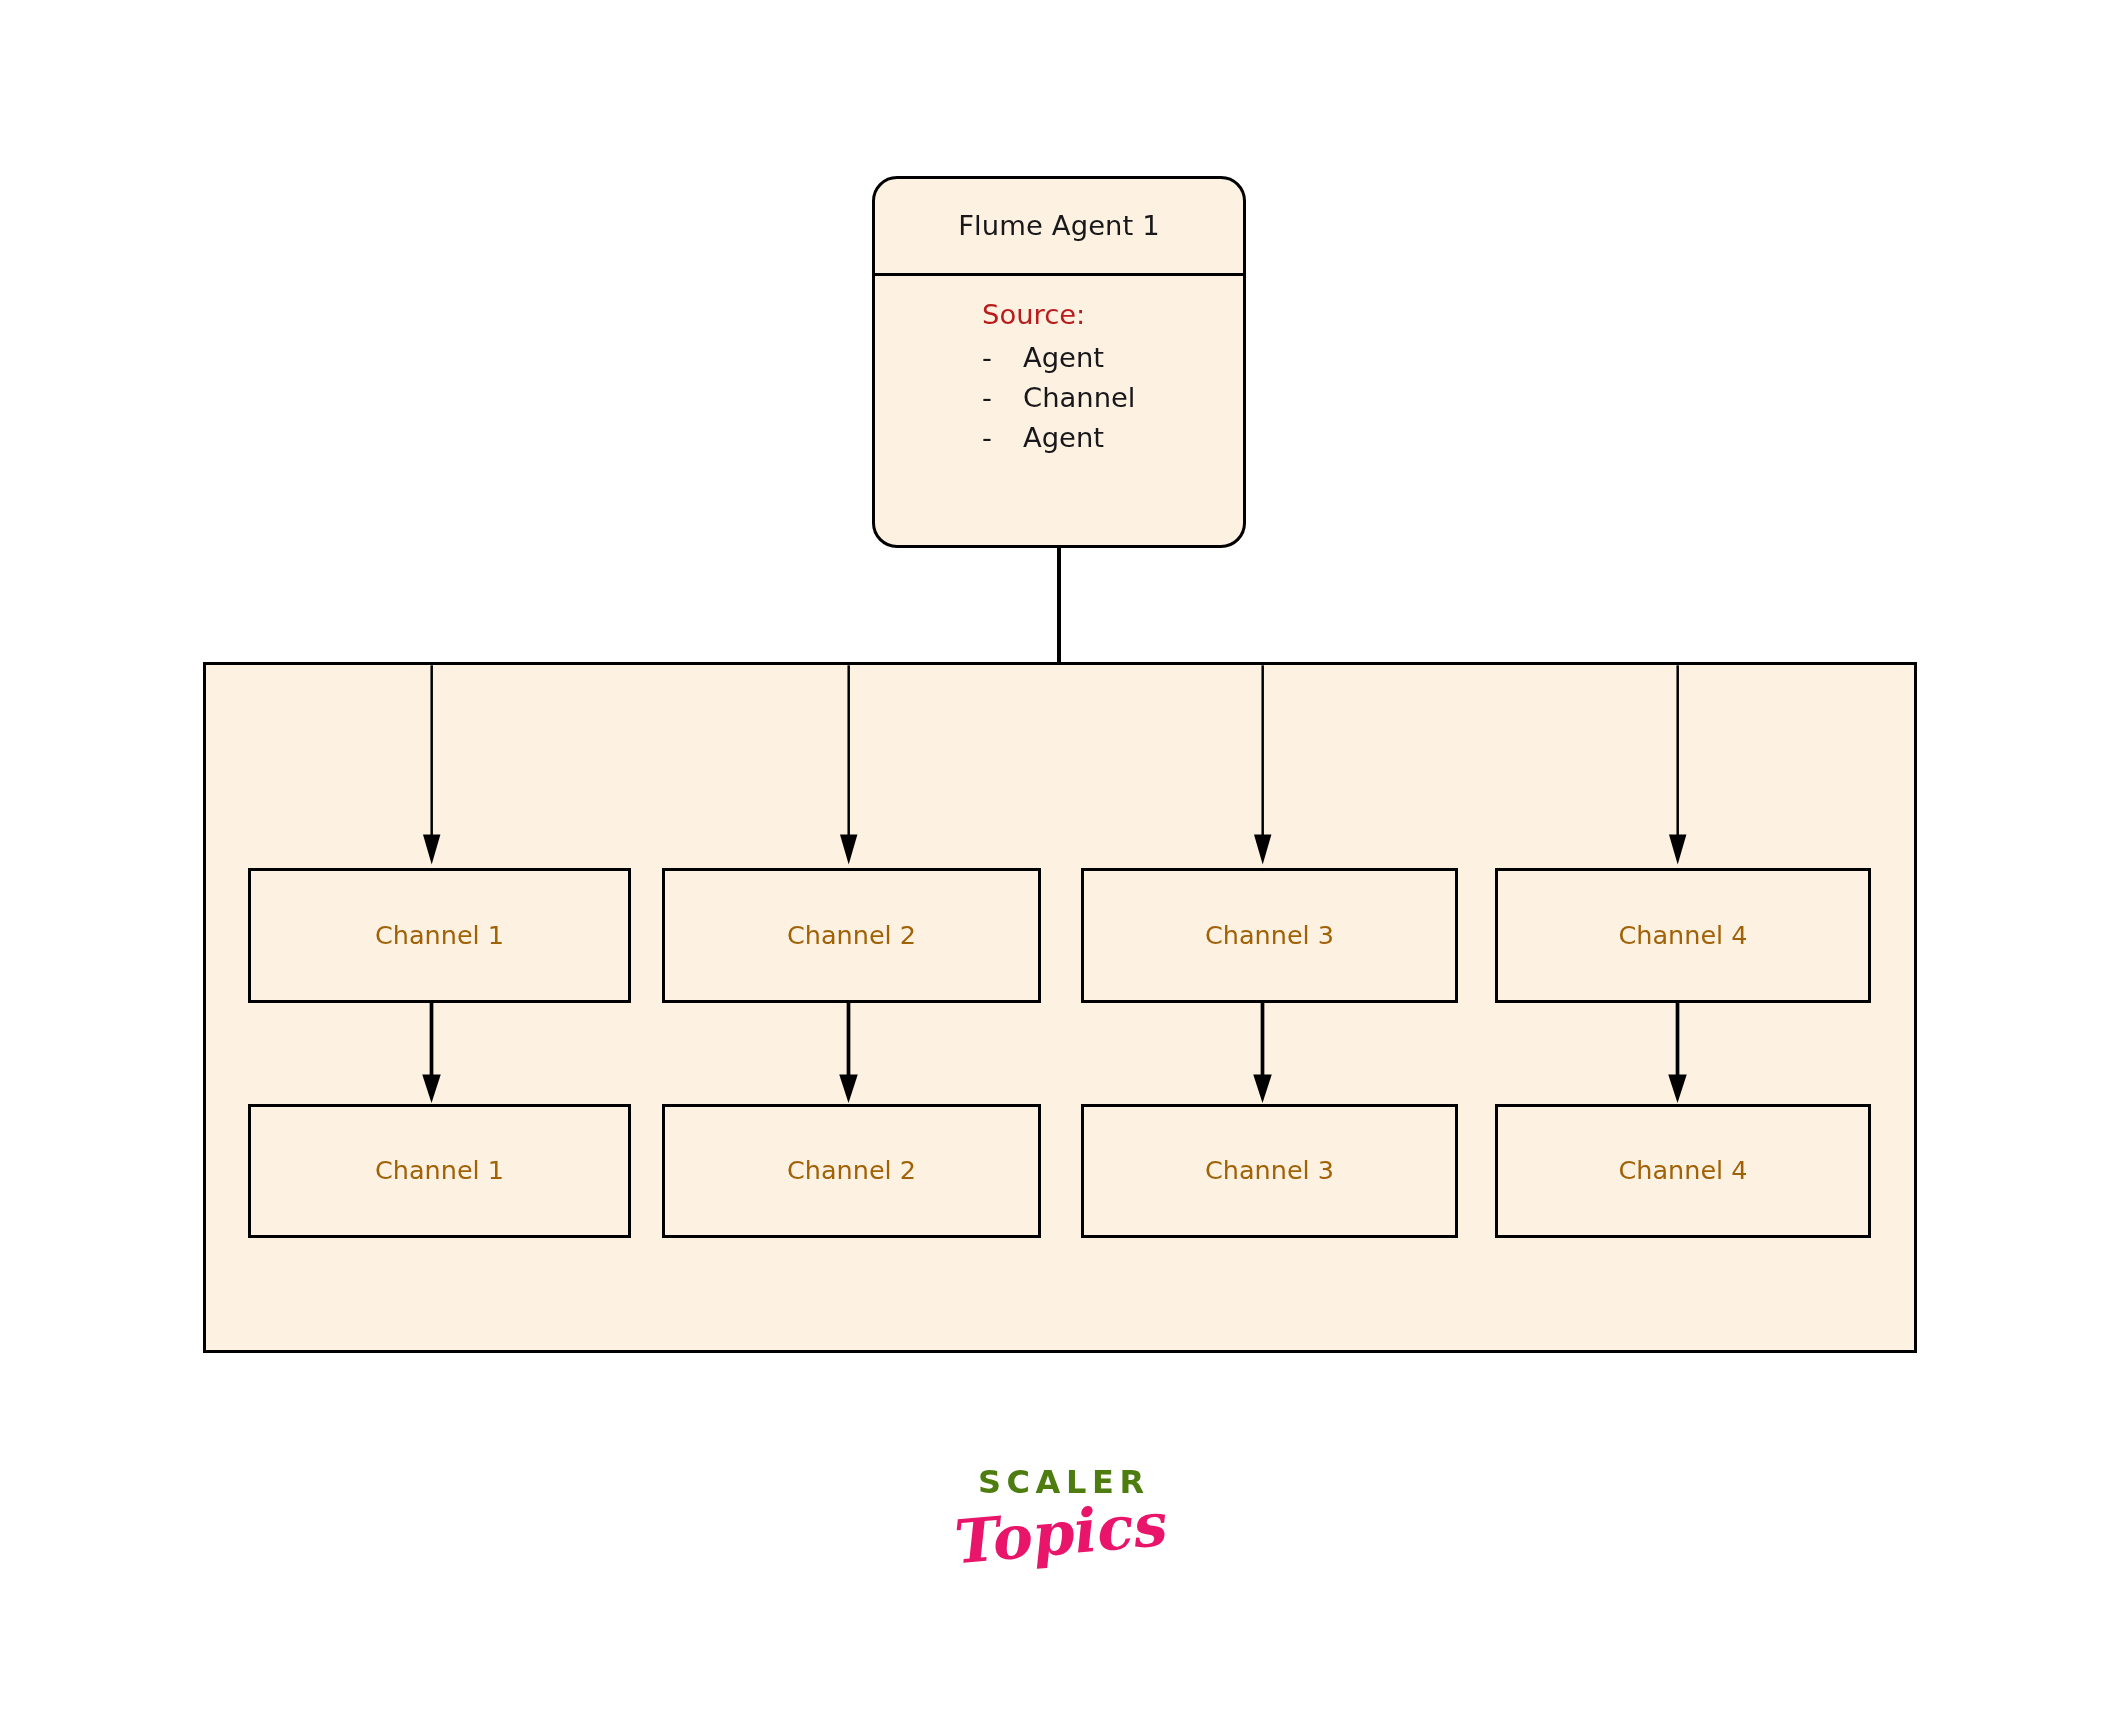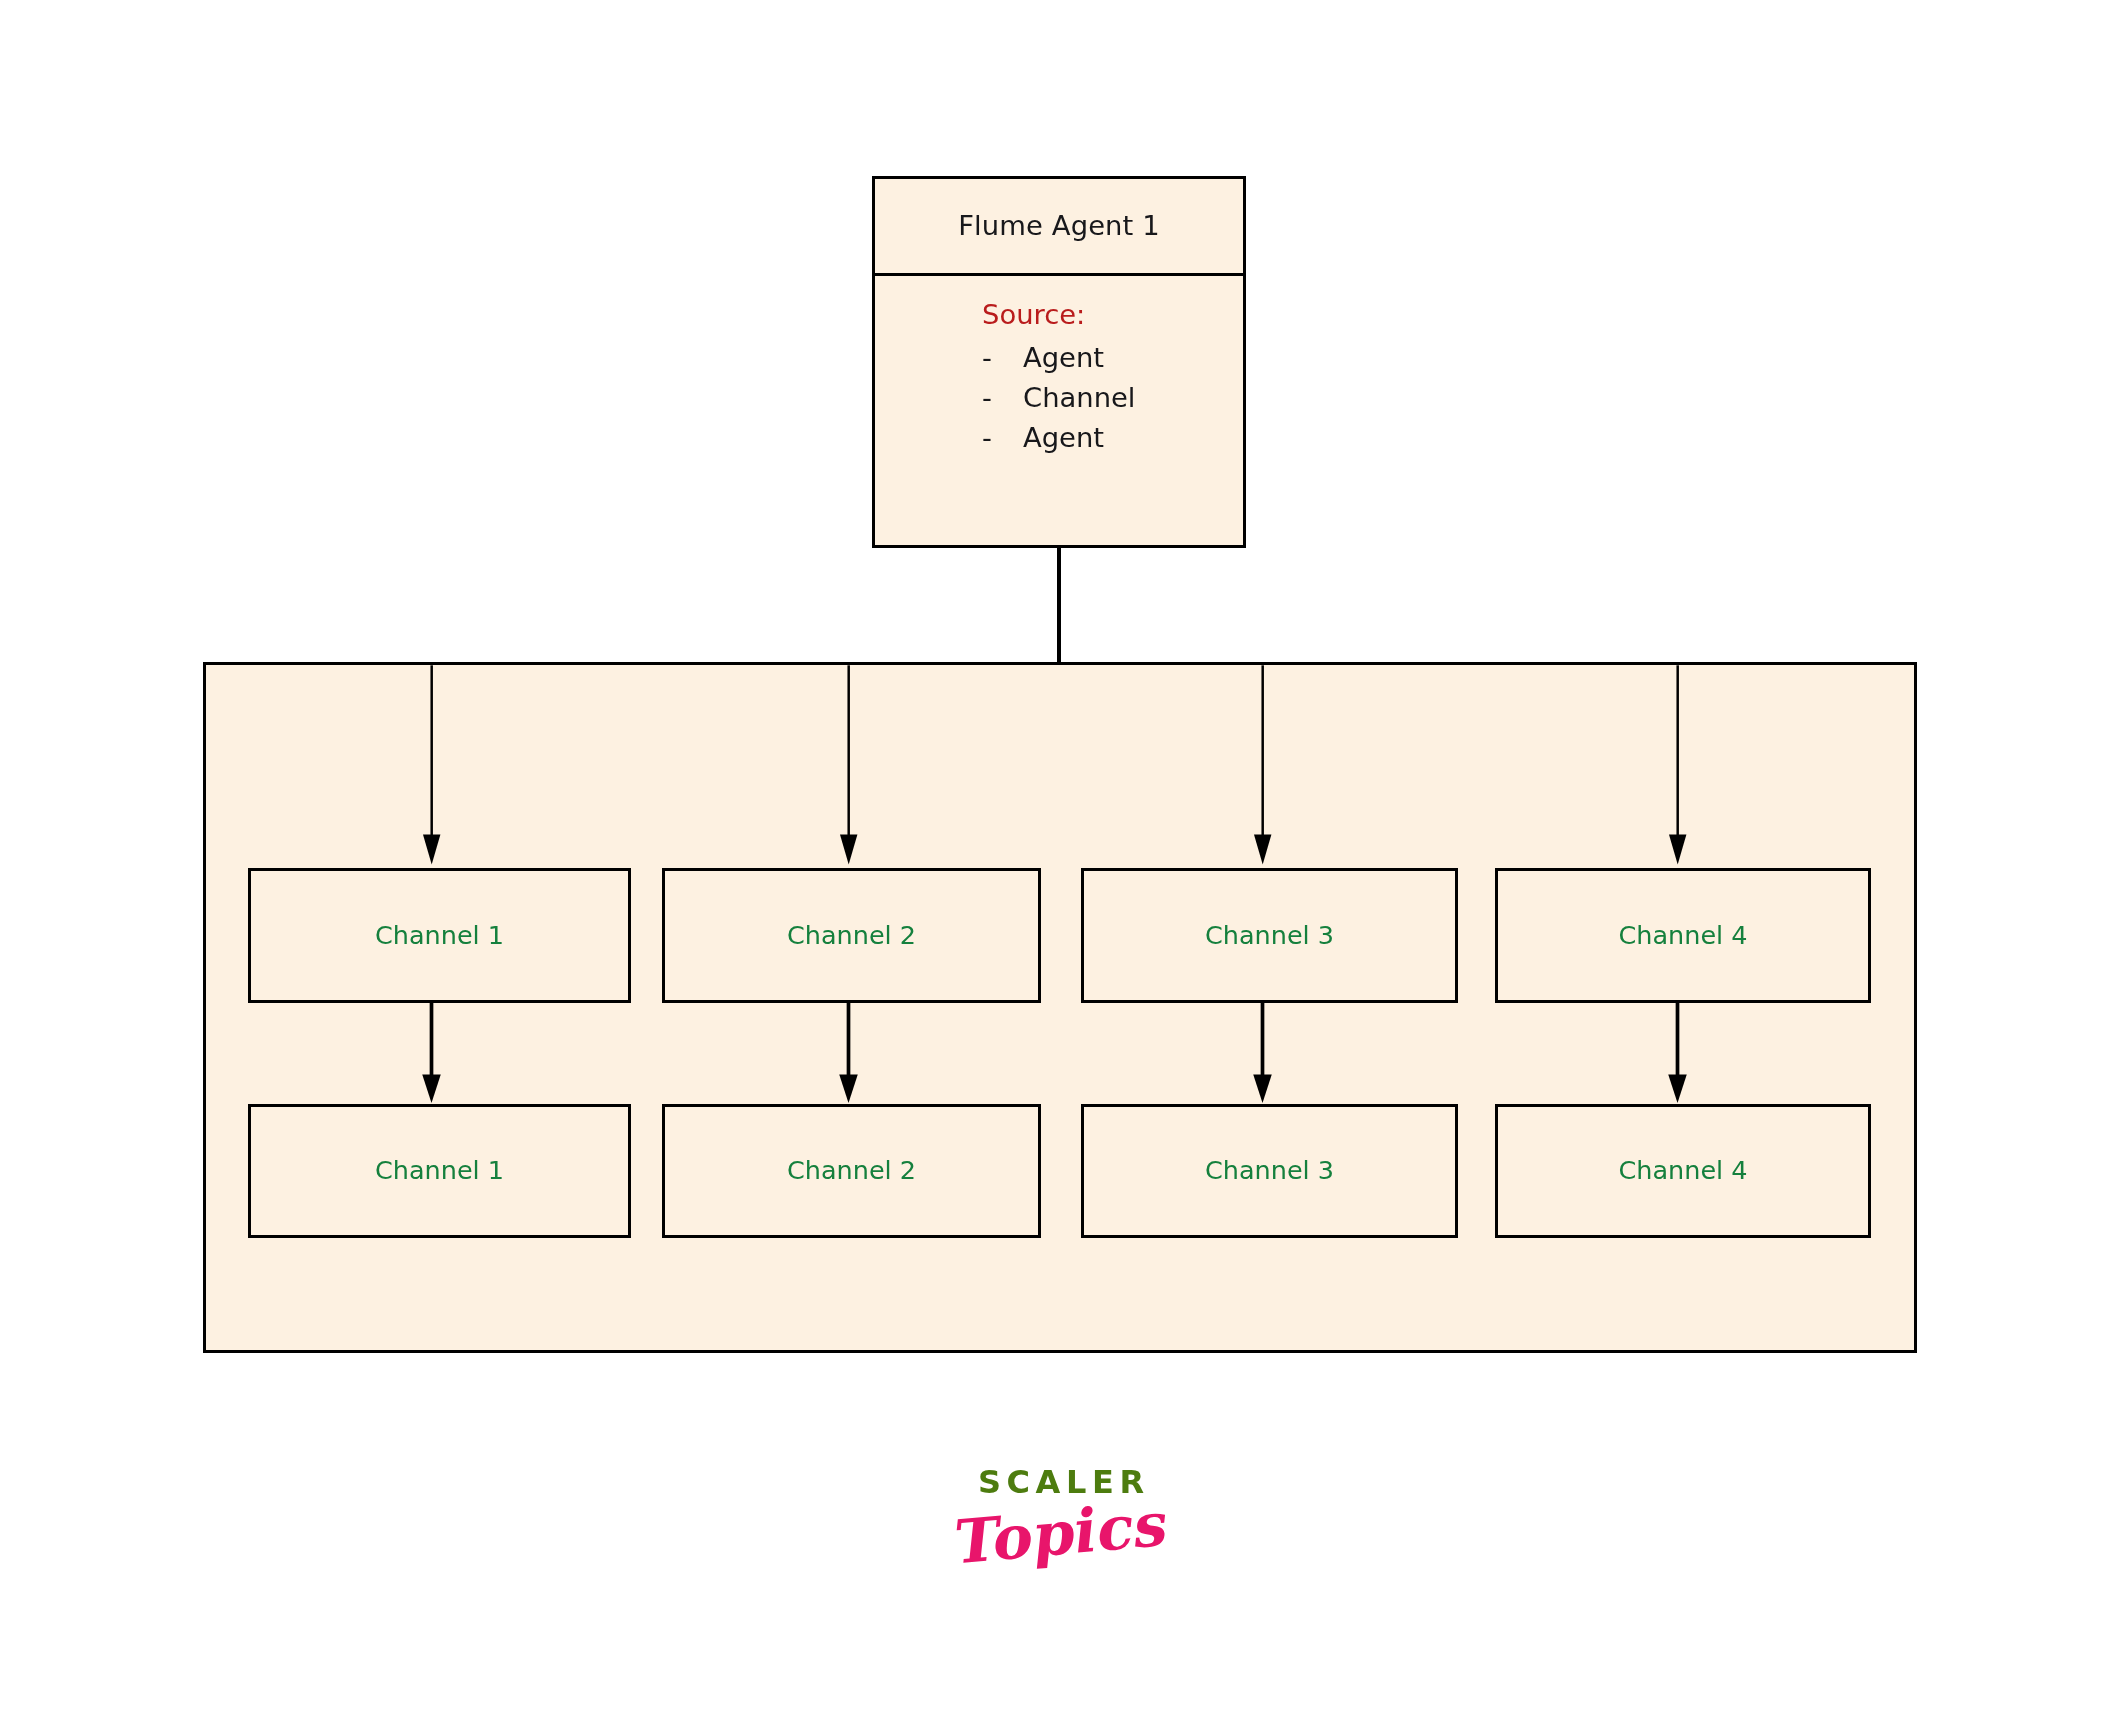--- a/index.html
+++ b/index.html
@@ -30,20 +30,21 @@
   }
 
   
   #agent-node {
     left: 872px;
     top: 176px;
     width: 374px;
     height: 372px;
     display: flex;
     flex-direction: column;
+    border-radius: 25px;
   }
   #agent-title-bar {
     height: 97px;
     border-bottom: 3.1px solid #000000;
     box-sizing: border-box;
     display: flex;
     align-items: center;
     justify-content: center;
   }
   #agent-title-bar .title-text {
@@ -106,21 +107,21 @@
     position: absolute;
     background: #fdf1e1;
     border: 3.1px solid #000000;
     box-sizing: border-box;
     display: flex;
     align-items: center;
     justify-content: center;
   }
   .channel-box .channel-label {
     font-size: 25.5px;
-    color: #15803d;
+    color: #a16207;
     line-height: 1;
   }
 
   
   .arrow {
     position: absolute;
   }
   .arrow svg {
     display: block;
     overflow: visible;

